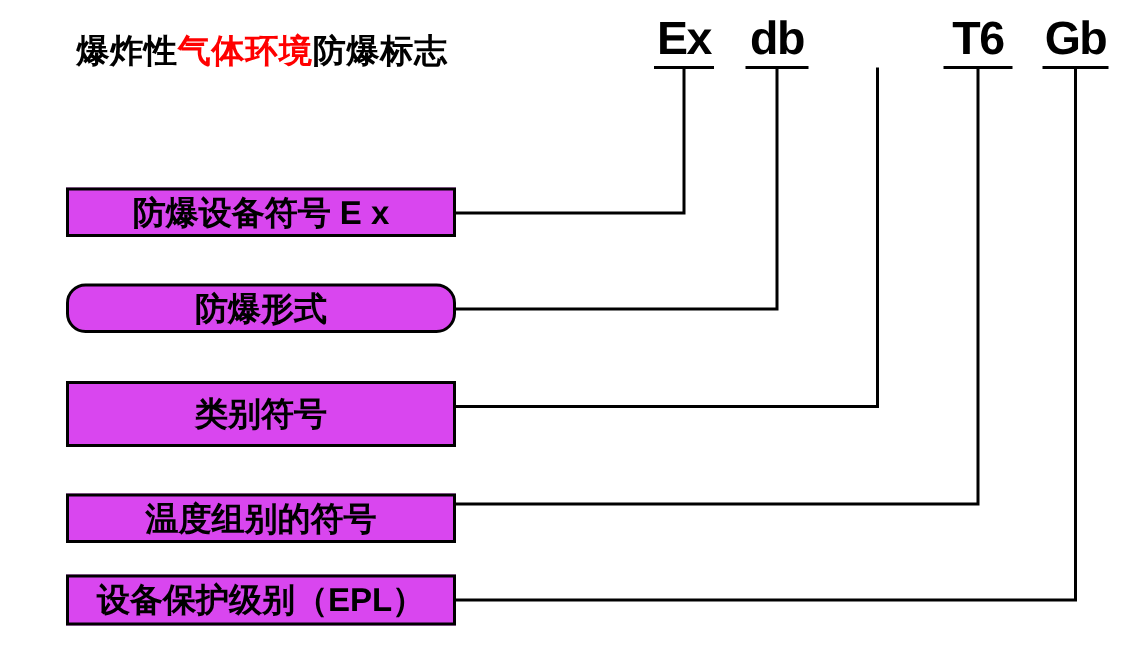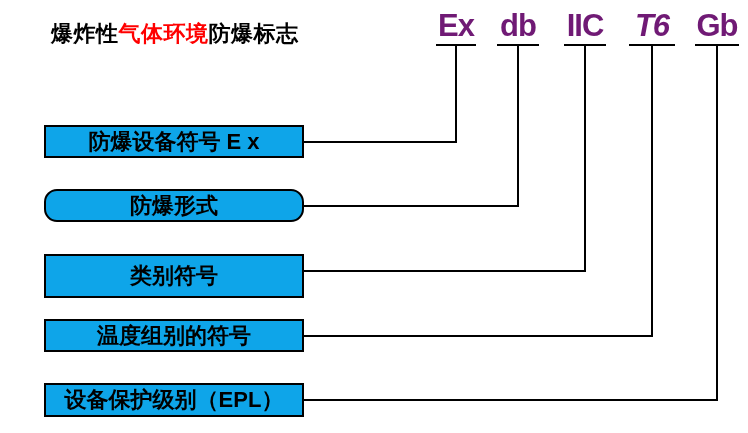--- a/index.html
+++ b/index.html
@@ -11,59 +11,58 @@
   .title{
     position:absolute;left:35px;top:19px;font-size:22px;font-weight:bold;
     color:#000;letter-spacing:0.5px;white-space:nowrap;
   }
   .title .hl{font-weight:bold;}
   .connectors{position:absolute;left:0;top:0;width:748px;height:433px;}
   .connectors polyline{fill:none;stroke:var(--line-color);stroke-width:2;}
   .seg{
     position:absolute;top:7px;height:37px;line-height:37px;
     border-bottom:2px solid var(--line-color);
-    font-size:31px;font-weight:bold;text-align:center;color:#701a75;
+    font-size:31px;font-weight:bold;text-align:center;color:#000000;
     letter-spacing:-1px;white-space:nowrap;
   }
   .seg0{left:420px;width:40px;}
   .seg1{left:481px;width:42px;text-align:center;}
   .seg2{left:548px;width:42px;}
-  .seg3{left:613px;width:46px;font-style:italic;}
+  .seg3{left:613px;width:46px;}
   .seg4{left:679px;width:44px;}
   .box{
     position:absolute;left:28px;width:260px;height:33px;
     border:2px solid var(--line-color);box-sizing:border-box;
     display:flex;align-items:center;justify-content:center;
     font-size:22px;font-weight:bold;color:#000;white-space:nowrap;
-    background:#0ea5e9;
+    background:#d946ef;
   }
   .box0{top:125px;}
   .box1{top:189px;border-radius:13px;}
   .box2{top:254px;height:44px;}
-  .box3{top:319px;}
+  .box3{top:329px;}
   .box4{top:383px;height:34px;}
 </style>
 </head>
 <body>
 
 <div class="page" style="--line-color: #000000; background: rgb(255, 255, 255);">
 
   <div class="title"><span>爆炸性</span><span class="hl" style="color: rgb(255, 0, 0);">气体环境</span><span>防爆标志</span></div>
 
   <svg class="connectors" viewBox="0 0 748 433" xmlns="http://www.w3.org/2000/svg">
     <polyline points="440,45 440,142 288,142"></polyline>
     <polyline points="502,45 502,206 288,206"></polyline>
     <polyline points="569,45 569,271 288,271"></polyline>
     <polyline points="636,45 636,336 288,336"></polyline>
     <polyline points="701,45 701,400 288,400"></polyline>
   </svg>
 
   <div class="seg seg0">Ex</div>
   <div class="seg seg1">db</div>
-  <div class="seg seg2">IIC</div>
   <div class="seg seg3">T6</div>
   <div class="seg seg4">Gb</div>
 
   <div class="box box0">防爆设备符号 E x</div>
   <div class="box box1">防爆形式</div>
   <div class="box box2">类别符号</div>
   <div class="box box3">温度组别的符号</div>
   <div class="box box4">设备保护级别（EPL）</div>
 
 </div>

